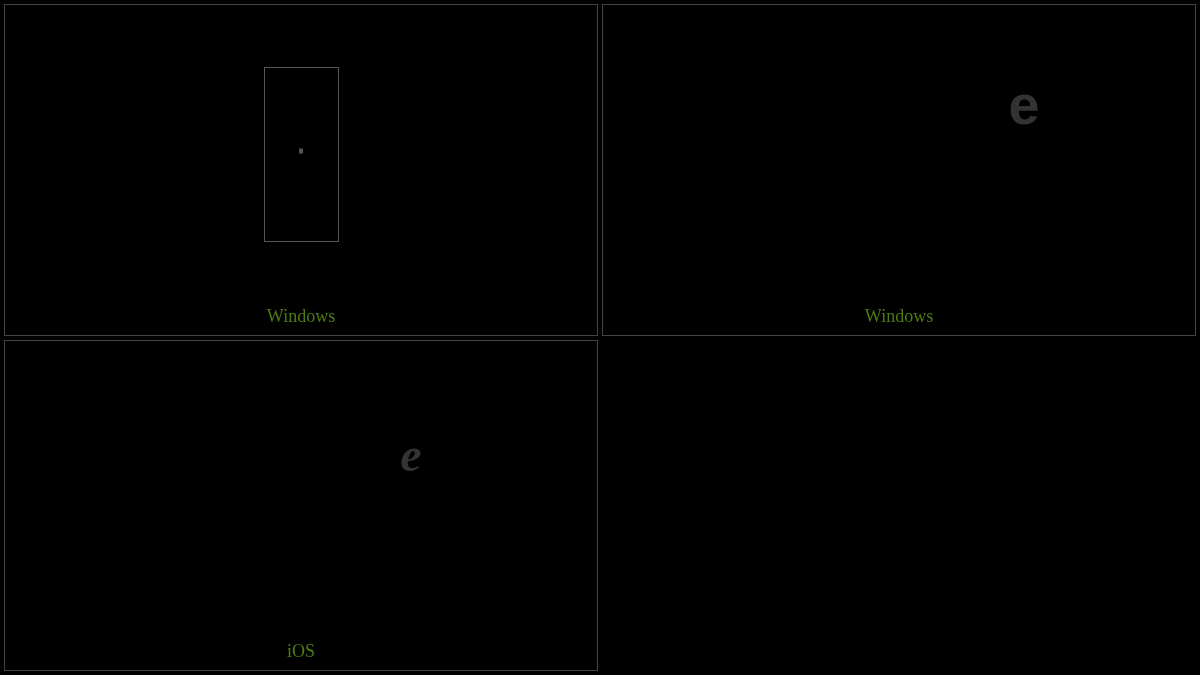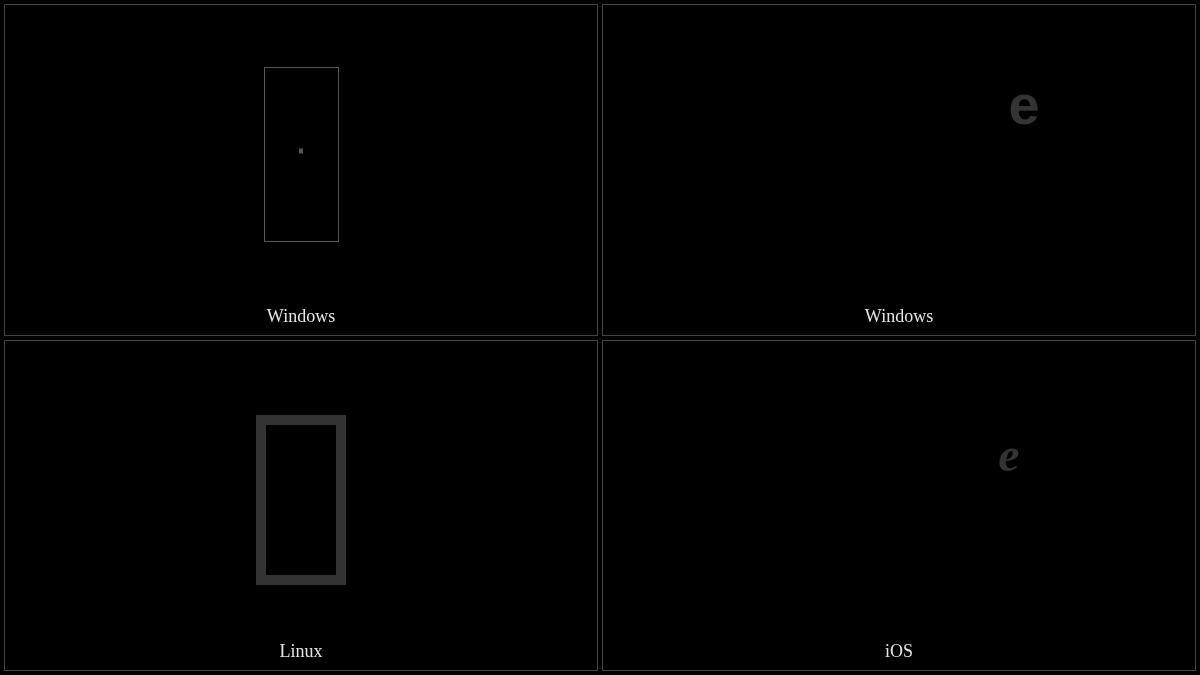--- a/index.html
+++ b/index.html
@@ -28,21 +28,21 @@
       border: 1px solid #444;
       display: flex;
       align-items: center;
       justify-content: center;
     }
     .label {
       position: absolute;
       bottom: 8px;
       left: 50%;
       transform: translateX(-50%);
-      color: #e5e5e5;
+      color: #4d7c0f;
       font-size: 18px;
       font-family: Georgia, serif;
     }
     .glyph-area {
       width: 100%;
       height: 100%;
       display: flex;
       align-items: center;
       justify-content: center;
       position: relative;
@@ -107,26 +107,20 @@
     <div class="label">Windows</div>
   </div>
 
   <div class="cell">
     <div class="glyph-area">
       <div class="android-glyph">e</div>
     </div>
     <div class="label">Windows</div>
   </div>
 
-  <div class="cell">
-    <div class="glyph-area">
-      <div class="linux-box"></div>
-    </div>
-    <div class="label">Linux</div>
-  </div>
 
   <div class="cell">
     <div class="glyph-area">
       <div class="ios-glyph">e</div>
     </div>
     <div class="label">iOS</div>
   </div>
 
 </div>
 

